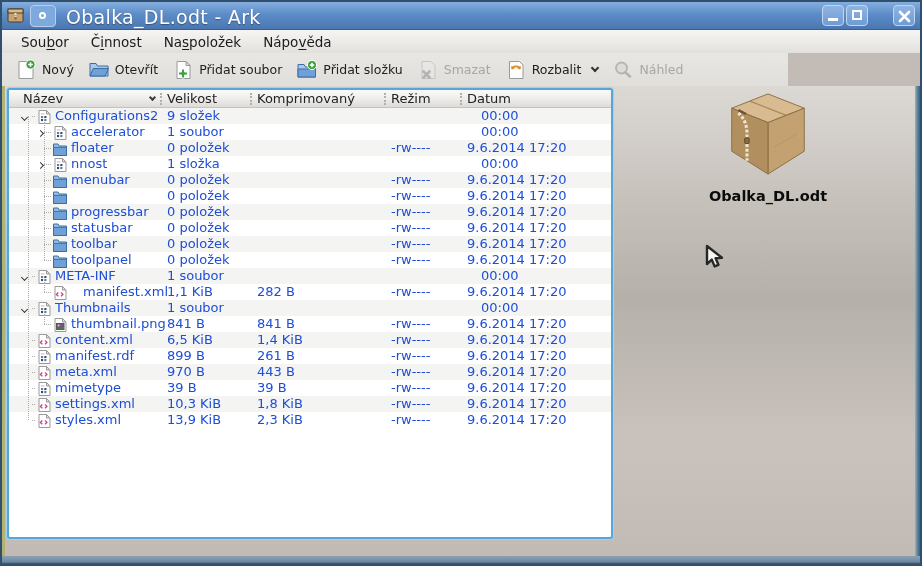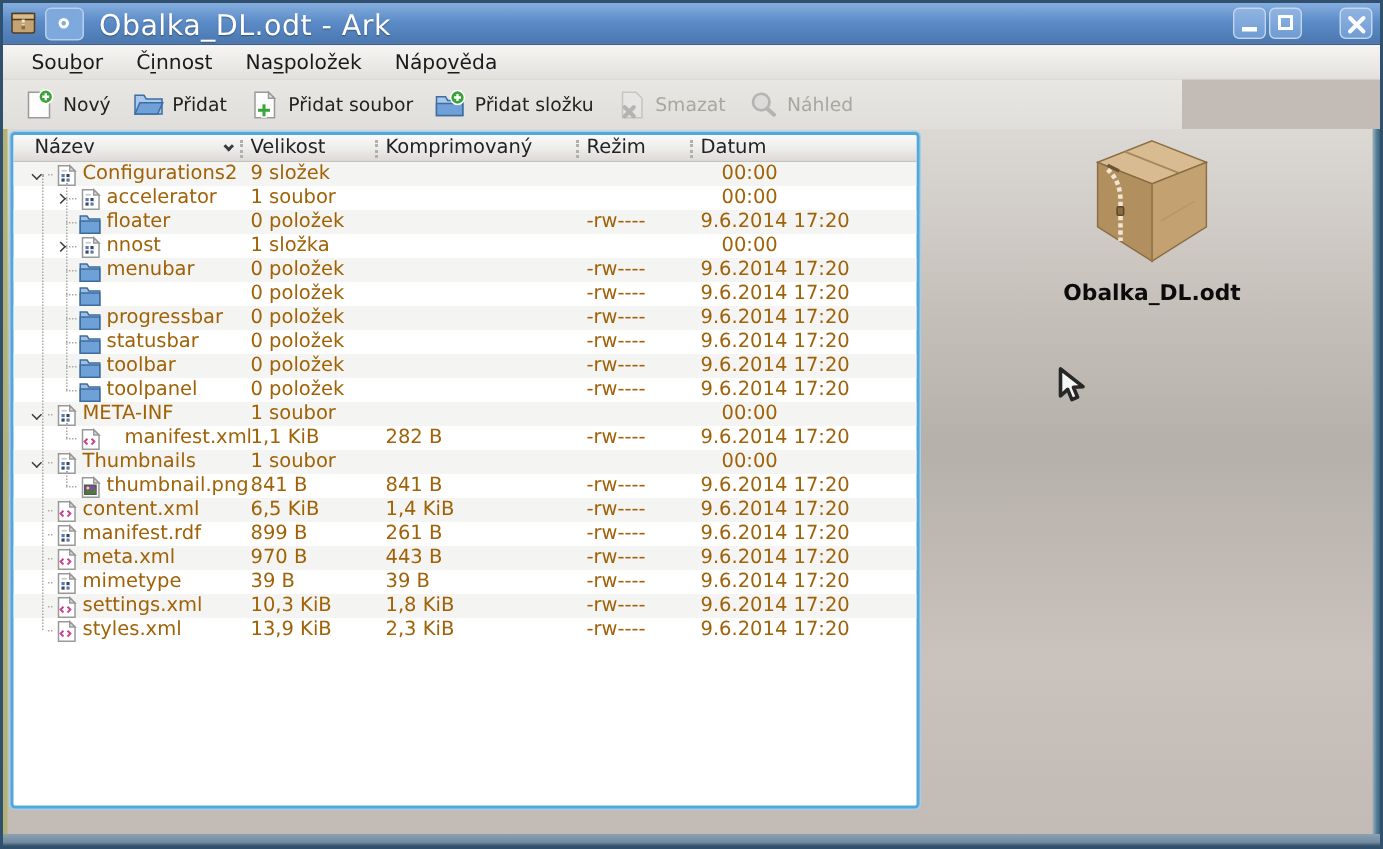--- a/index.html
+++ b/index.html
@@ -60,21 +60,21 @@
     box-shadow:0 0 0 1px #a5cfe9; overflow:hidden; }
   .lheader { position:absolute; left:0; top:0; width:100%; height:18px;
     background:linear-gradient(180deg,#fbfaf9 0%,#ececea 55%,#dedbd7 100%);
     border-bottom:1px solid #c6c3be; }
   .lheader span.hlabel { position:absolute; top:1px; font-size:13px; color:#232323; white-space:nowrap; }
   .hsep { position:absolute; top:3px; height:12px; width:0;
     border-left:2px dotted #b3b0ab; }
   .sortchev { position:absolute; top:5px; width:5px; height:5px;
     border-right:2px solid #3c3c3c; border-bottom:2px solid #3c3c3c; transform:rotate(45deg); }
   .rows { position:absolute; left:0; top:18px; width:100%; height:433px; }
-  .lrow { position:absolute; left:0; width:100%; height:16px; font-size:13px; color:#a16207; }
+  .lrow { position:absolute; left:0; width:100%; height:16px; font-size:13px; color:#1d4ed8; }
   .lrow.alt { background:#f4f4f2; }
   .lrow span { position:absolute; top:0; line-height:16px; white-space:nowrap; }
   .lrow .ficon svg { position:relative; top:1px; }
   .guide-v { position:absolute; width:0; border-left:1px dotted #ada9a4; }
   .guide-h { position:absolute; height:0; border-top:1px dotted #ada9a4; }
   .chev { display:inline-block; width:5px; height:5px;
     border-right:1.6px solid #3a3a3a; border-bottom:1.6px solid #3a3a3a; }
   .chev.down { transform:rotate(45deg); }
   .chev.right { transform:rotate(-45deg); }
   .expander { margin-top:5px; }
@@ -132,21 +132,21 @@
         <circle cx="15.5" cy="5.5" r="4.6" fill="#3aa33a" stroke="#fff"></circle>
         <path d="M15.5 3.2v4.6M13.2 5.5h4.6" stroke="#fff" stroke-width="1.6"></path>
       </svg>
         <span>Nový</span>
       </span>
     <span class="tbtn">
       <svg width="22" height="22" viewBox="0 0 22 22">
         <path d="M2 4.5h6l1.5 2.5H20v10H2z" fill="#a9c8ec" stroke="#3d6da1"></path>
         <path d="M2 17l3.2-7.5h15.3L17 17z" fill="#6fa0d8" stroke="#3d6da1"></path>
       </svg>
-        <span>Přidat</span>
+        <span>Otevřít</span>
       </span>
     <span class="tbtn">
       <svg width="22" height="22" viewBox="0 0 22 22">
         <path d="M5 2.5h9L18 6.5v13H5z" fill="#fdfdfd" stroke="#9a9a9a"></path>
         <path d="M14 2.5L18 6.5h-4z" fill="#e2e2e2" stroke="#9a9a9a"></path>
         <path d="M9.5 11h3v3h3v3h-3v3h-3v-3h-3v-3h3z" transform="translate(0,-1)" fill="#3aa33a" stroke="#fff" stroke-width="1"></path>
       </svg>
         <span>Přidat soubor</span>
       </span>
     <span class="tbtn">
@@ -157,20 +157,30 @@
         <path d="M16 3.7v4.6M13.7 6h4.6" stroke="#fff" stroke-width="1.6"></path>
       </svg>
         <span>Přidat složku</span>
       </span>
     <span class="tbtn disabled">
       <svg width="22" height="22" viewBox="0 0 22 22">
         <path d="M5 2.5h9L18 6.5v13H5z" fill="#e8e8e8" stroke="#adadad"></path>
         <path d="M6.5 12.5l6 6M12.5 12.5l-6 6" stroke="#8f8f8f" stroke-width="2.8" stroke-linecap="round"></path>
       </svg>
         <span>Smazat</span>
+      </span>
+    <span class="tbtn">
+      <svg width="22" height="22" viewBox="0 0 22 22">
+        <path d="M4.5 2.5h10L18 6v13.5H4.5z" fill="#fdfdfd" stroke="#9a9a9a"></path>
+        <path d="M7 10c1-3.5 7-3.5 8 0" fill="none" stroke="#d98a2b" stroke-width="1.8"></path>
+        <path d="M6 7l1 3.4L10 9z" fill="#d98a2b"></path>
+        <path d="M16 7l-1 3.4L12 9z" fill="#d98a2b"></path>
+      </svg>
+        <span>Rozbalit</span>
+        <i class="dd-chev"></i>
       </span>
     <span class="tbtn disabled">
       <svg width="22" height="22" viewBox="0 0 22 22">
         <circle cx="9.5" cy="9" r="5.5" fill="#d6d6d6" stroke="#8f8f8f" stroke-width="1.8"></circle>
         <path d="M13.5 13.5l4.5 4" stroke="#8f8f8f" stroke-width="2.6" stroke-linecap="round"></path>
       </svg>
         <span>Náhled</span>
       </span>
   </div>
 

